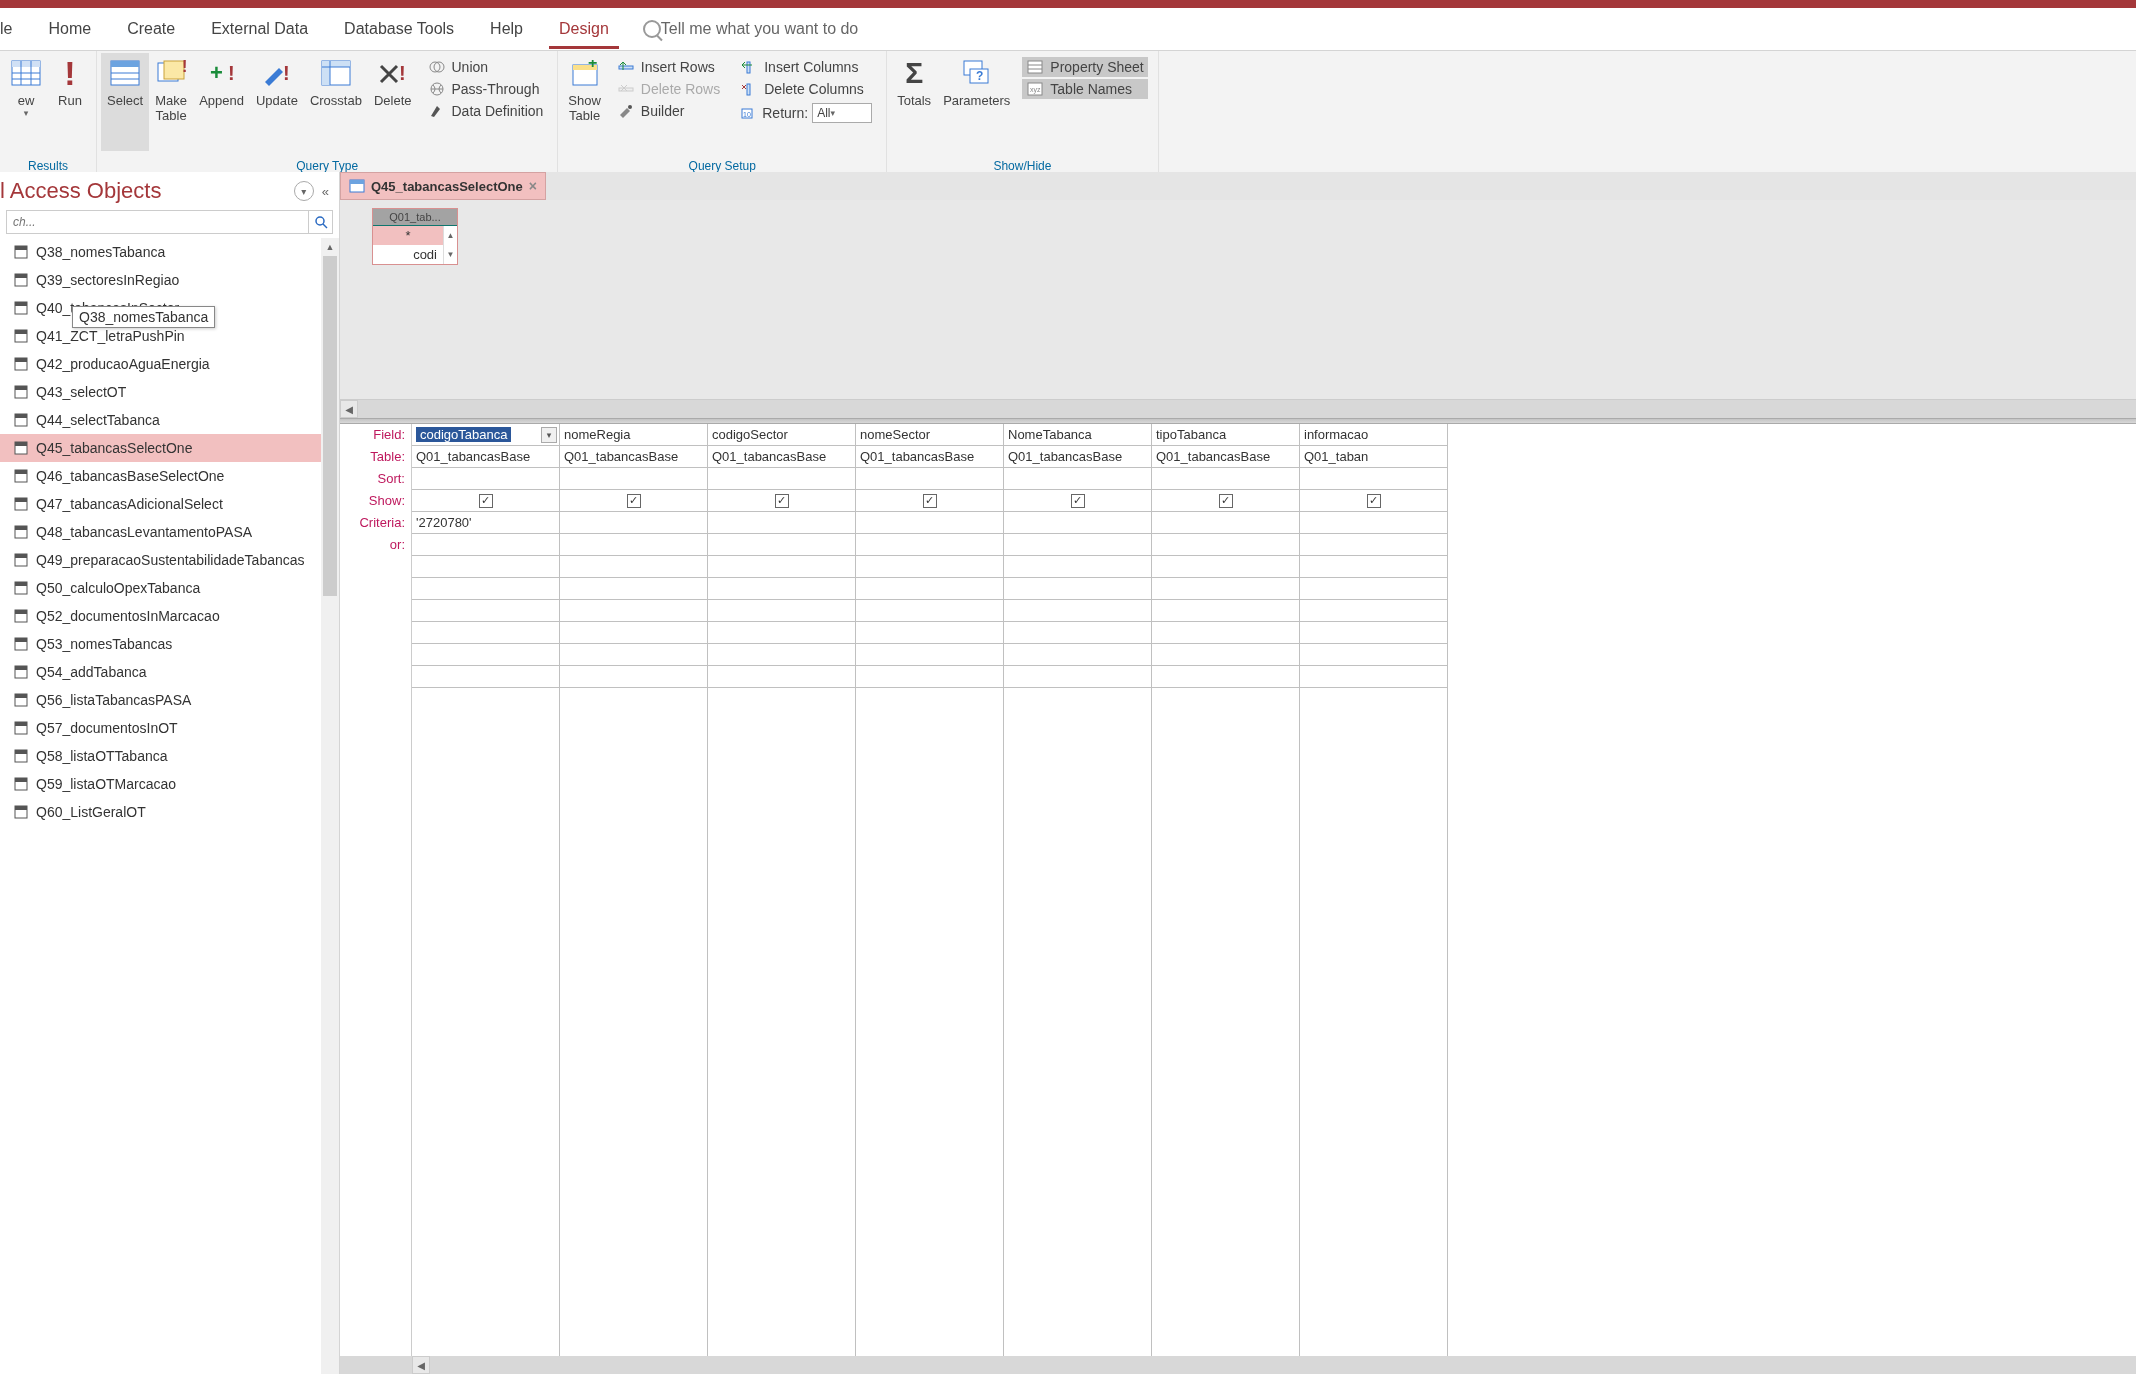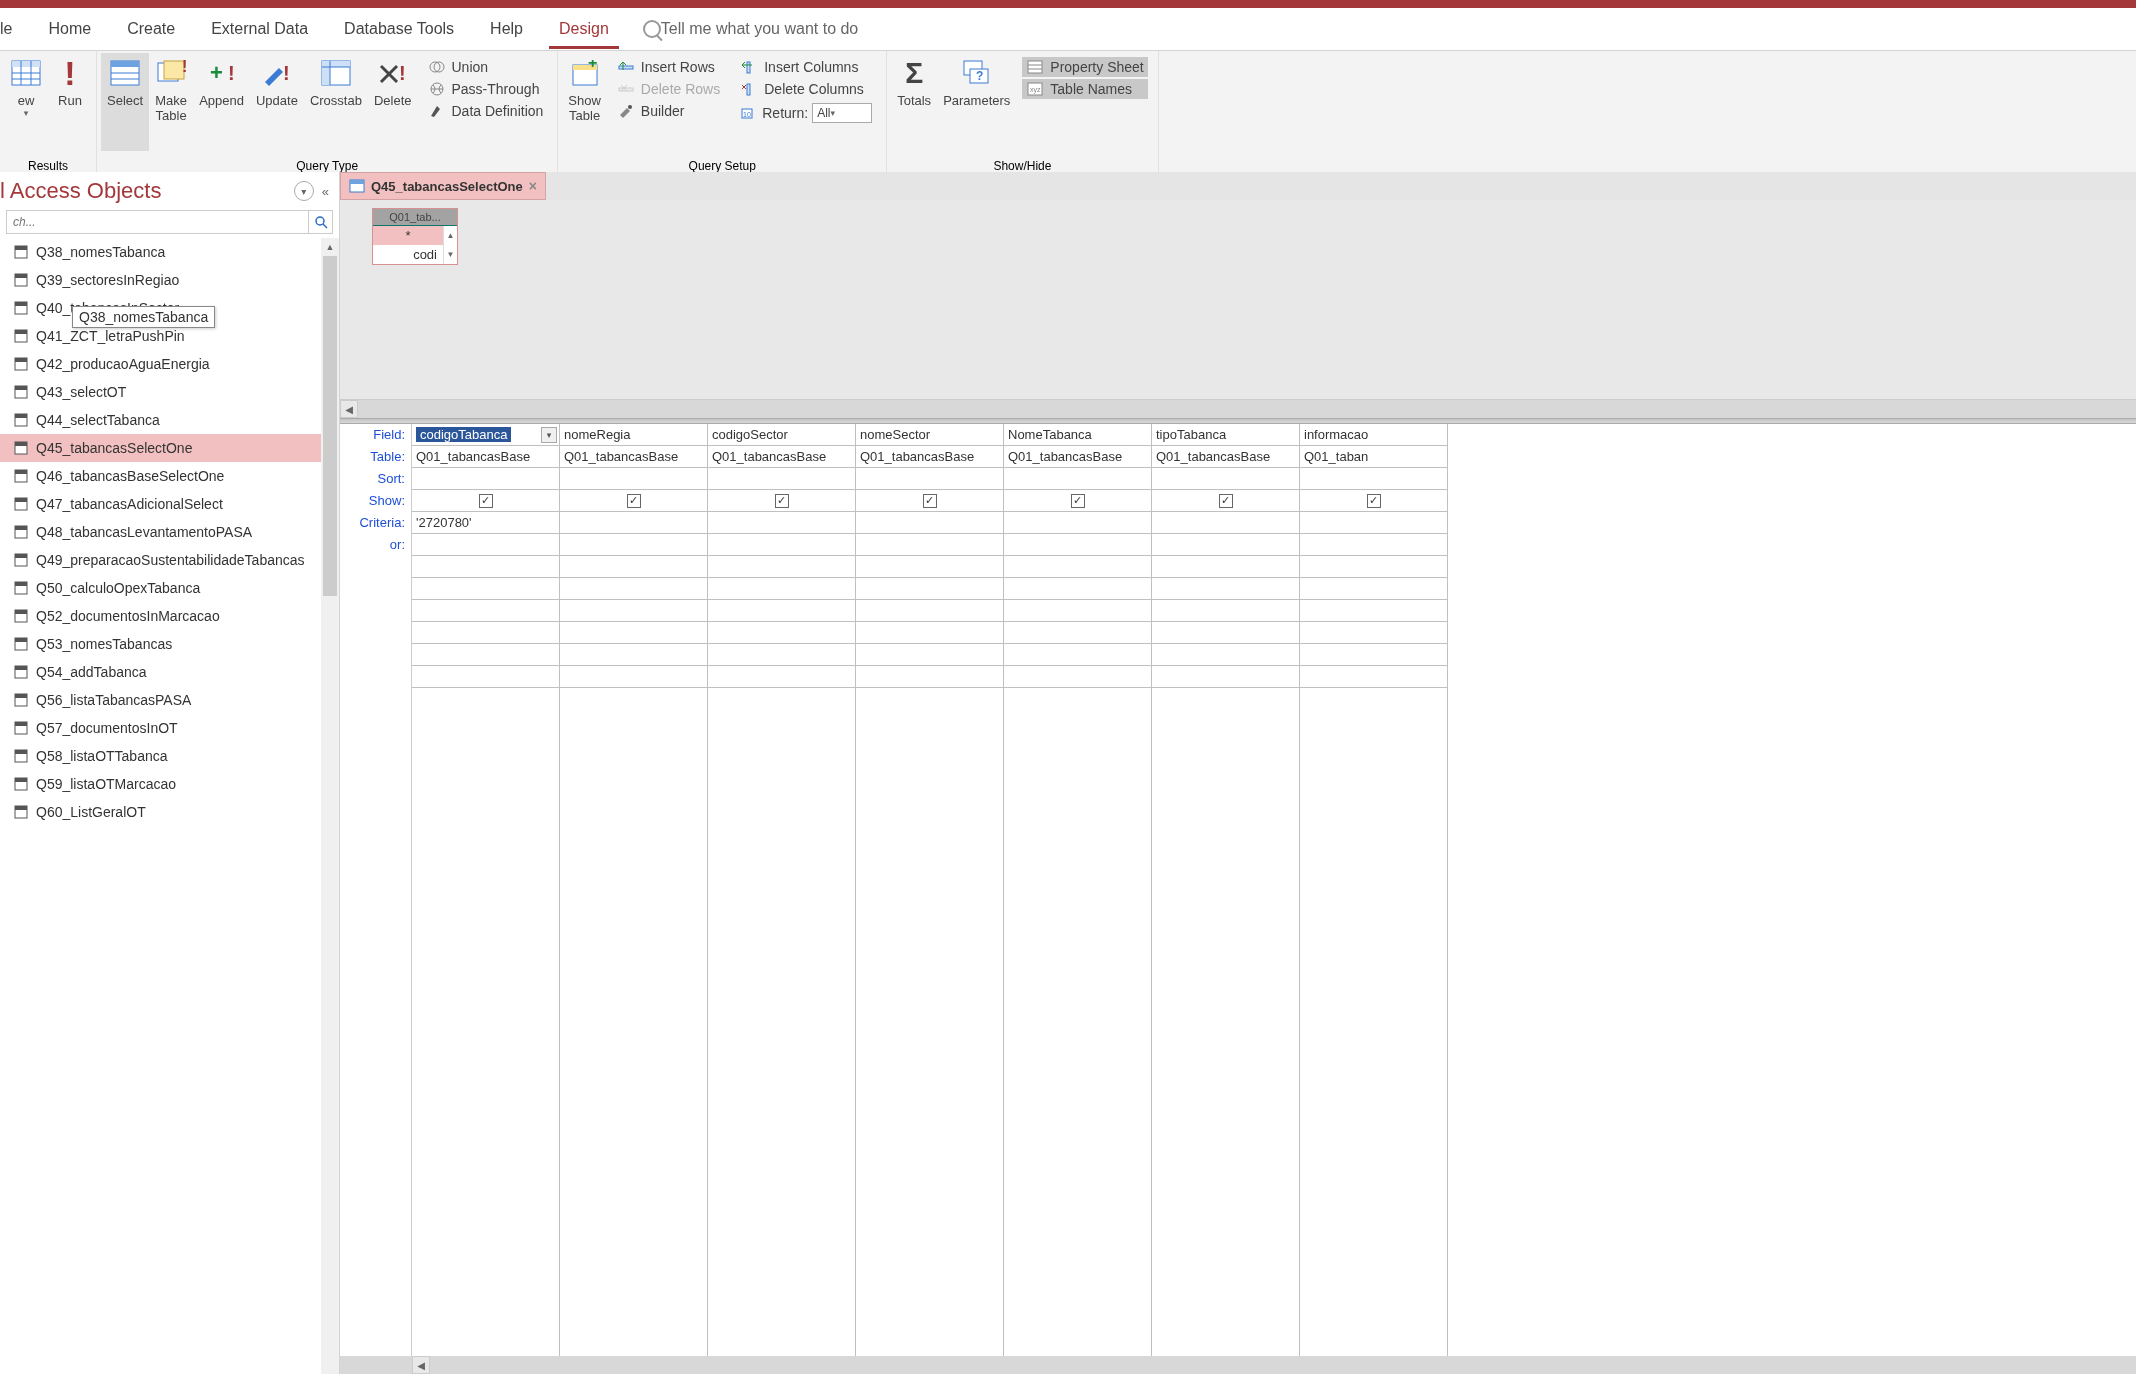--- a/index.html
+++ b/index.html
@@ -15,21 +15,21 @@
 .ribbon-tab.active { color: #a4373a; font-weight: 400; position: relative; }
 .ribbon-tab.active::after { content: ""; position: absolute; left: 8px; right: 8px; bottom: -1px; height: 3px; background: #a4373a; }
 .tellme { display: flex; align-items: center; color: #666; font-size: 16px; padding-left: 16px; }
 .tellme-icon { width:18px; height:18px; border:2px solid #999; border-radius:50%; position:relative; }
 .tellme-icon::after { content:""; position:absolute; width:7px; height:2px; background:#999; bottom:-3px; right:-4px; transform:rotate(45deg); }
 
 
 .ribbon-body { display: flex; height: 126px; background: #f3f3f3; border-bottom: 1px solid #d4d4d4; }
 .ribbon-group { display: flex; flex-direction: column; border-right: 1px solid #e1e1e1; }
 .ribbon-group-content { display: flex; align-items: flex-start; flex: 1; padding: 2px 4px 0 4px; }
-.ribbon-group-label { text-align: center; font-size: 12px; color: #000000; padding: 2px 0 3px 0; }
+.ribbon-group-label { text-align: center; font-size: 12px; color: #0369a1; padding: 2px 0 3px 0; }
 
 .big-btn { display: flex; flex-direction: column; align-items: center; justify-content: flex-start; padding: 4px 6px 0 6px; min-width: 44px; height: 98px; cursor: pointer; text-align: center; font-size: 13px; color: #444; }
 .big-btn .ic { width: 32px; height: 32px; margin-bottom: 4px; display:flex; align-items:center; justify-content:center; }
 .big-btn.selected { background: #dcdcdc; }
 
 .small-row { display: flex; flex-direction: column; gap: 2px; padding: 4px 6px; }
 .small-btn { display: flex; align-items: center; gap: 6px; padding: 2px 4px; cursor: pointer; font-size: 14px; color: #444; white-space: nowrap; }
 .small-btn .sic { width: 18px; height: 16px; display:flex; align-items:center; justify-content:center; flex-shrink: 0; }
 .small-btn.disabled { color: #aaa; }
 .small-btn.toggled { background: #c8c8c8; }
@@ -76,21 +76,21 @@
 .table-box-cell.selected { background: #f2c0c0; }
 .table-box-scrollbtn { width: 14px; border-left: 1px solid #ddd; display:flex; align-items:center; justify-content:center; font-size:8px; color:#666; }
 
 .hscroll-upper { height: 18px; background: #d8d8d8; display:flex; align-items:center; }
 .hscroll-btn { width: 18px; height: 18px; display:flex; align-items:center; justify-content:center; font-size:10px; color:#666; background:#e8e8e8; border:1px solid #ccc; }
 
 .splitter { height: 6px; background: linear-gradient(#c4c4c4,#d8d8d8); border-top:1px solid #aaa; border-bottom:1px solid #aaa; }
 
 .grid-wrapper { flex: 1; display: flex; overflow: hidden; background: #fff; }
 .row-labels { width: 72px; display: flex; flex-direction: column; border-right: 1px solid #ccc; }
-.row-label { height: 22px; display: flex; align-items: center; justify-content: flex-end; padding-right: 6px; font-size: 13px; color: #1d4ed8; border-bottom: 1px solid transparent; text-align: center; }
+.row-label { height: 22px; display: flex; align-items: center; justify-content: flex-end; padding-right: 6px; font-size: 13px; color: #be185d; border-bottom: 1px solid transparent; text-align: center; }
 
 .grid-cols { flex: 1; display: flex; overflow: hidden; }
 .gcol { width: 148px; display: flex; flex-direction: column; border-right: 1px solid #c0c0c0; }
 .gcell { height: 22px; border-bottom: 1px solid #c0c0c0; padding: 0 4px; font-size: 13px; color: #333; display: flex; align-items: center; overflow: hidden; white-space: nowrap; }
 .gcell.field { background: #fff; position: relative; }
 .gcell.field.first { }
 .gcell.field.first .fieldname { background: #2b579a; color: #fff; padding: 0 4px; }
 .gcell.field .caret { position: absolute; right: 2px; top: 3px; width: 16px; height: 16px; border: 1px solid #aaa; display:flex; align-items:center; justify-content:center; font-size:9px; color:#555; background:#f0f0f0; }
 .gcell.check { justify-content: center; }
 .chk { width: 14px; height: 14px; border: 1px solid #666; display:flex; align-items:center; justify-content:center; font-size:11px; color:#333; }

